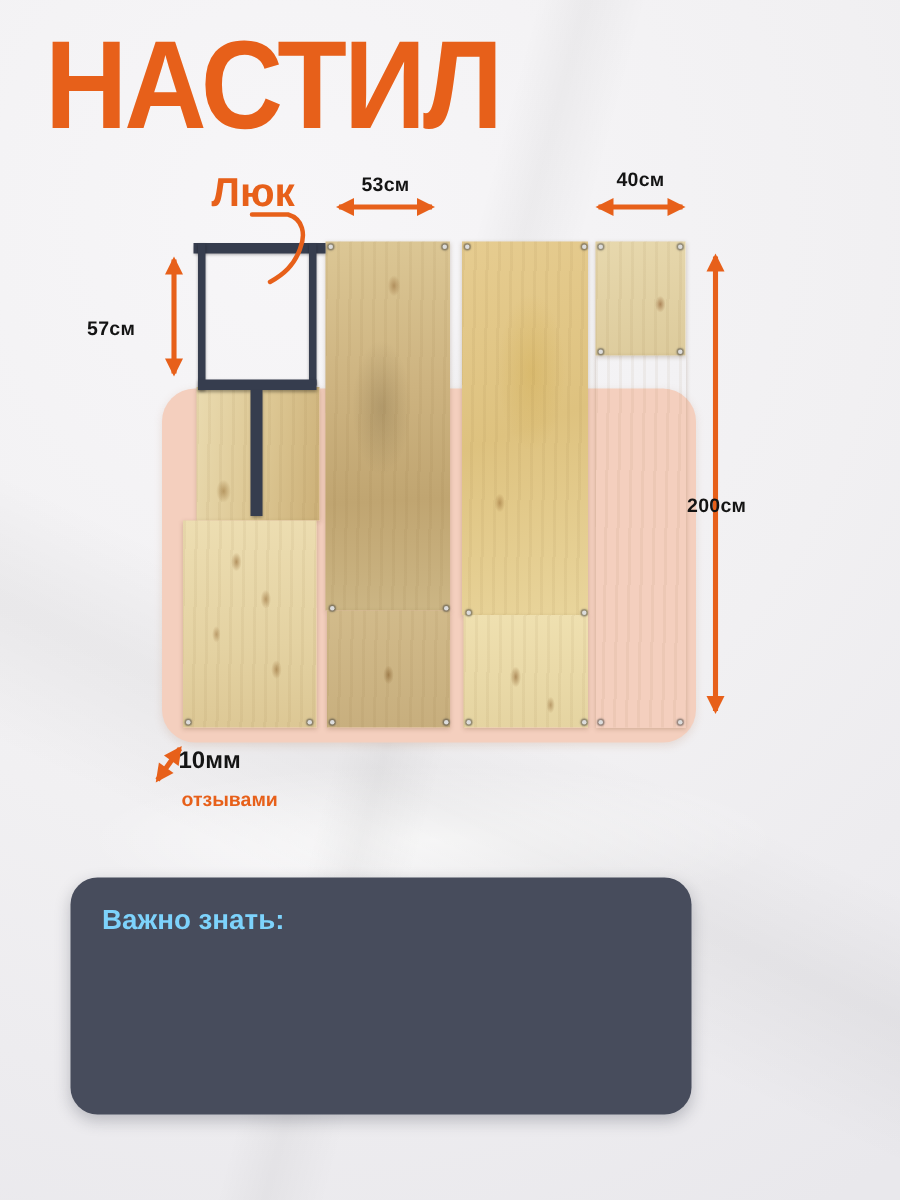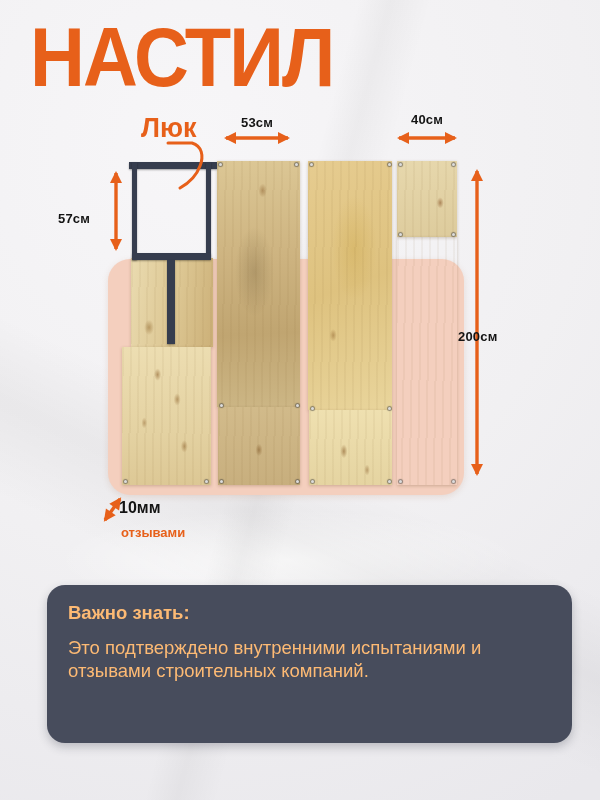--- a/index.html
+++ b/index.html
@@ -42,23 +42,23 @@
   }
   .dim.center { transform:translateX(-50%); }
   .hatch-label {
     position:absolute; left:141px; top:113px;
     font-size:27px; font-weight:800; color:#e7601a;
   }
   .thick-value { position:absolute; left:119px; top:499px; font-size:16px; font-weight:800; color:#141414; }
   .thick-caption { position:absolute; left:121px; top:525px; font-size:13px; font-weight:700; color:#e7601a; }
   
   .infobox {
-    position:absolute; left:47px; top:585px; width:525px; height:158px;
+    position:absolute; left:47px; top:585px; width:414px; height:158px;
     background:#474c5c; border-radius:18px; padding:17px 22px 0 21px;
-    color:#fdba74; font-size:18.5px; line-height:1.21;
+    color:#7dd3fc; font-size:18.5px; line-height:1.21;
     box-shadow:0 4px 10px rgba(40,45,60,.25);
   }
   .infobox .head { font-weight:800; }
   .infobox .p1 { margin-top:1px; }
   .infobox .p2 { margin-top:13px; }
   .infobox .b { font-weight:800; }
 </style>
 </head>
 <body>
 
@@ -165,16 +165,15 @@
   <div class="hatch-label">Люк</div>
   <div class="dim center" style="left:257px; top:115px;">53см</div>
   <div class="dim center" style="left:427px; top:112px;">40см</div>
   <div class="dim" style="left:58px; top:211px; width:48px; text-align:left;">57см</div>
   <div class="dim" style="left:458px; top:329px;">200см</div>
   <div class="thick-value">10мм</div>
   <div class="thick-caption">отзывами</div>
 
   <div class="infobox">
     <div class="head">Важно знать:</div>
-    <div class="p2">Это подтверждено внутренними испытаниями и отзывами строительных компаний.</div>
   </div>
 
 </div>
 
 </body></html>

